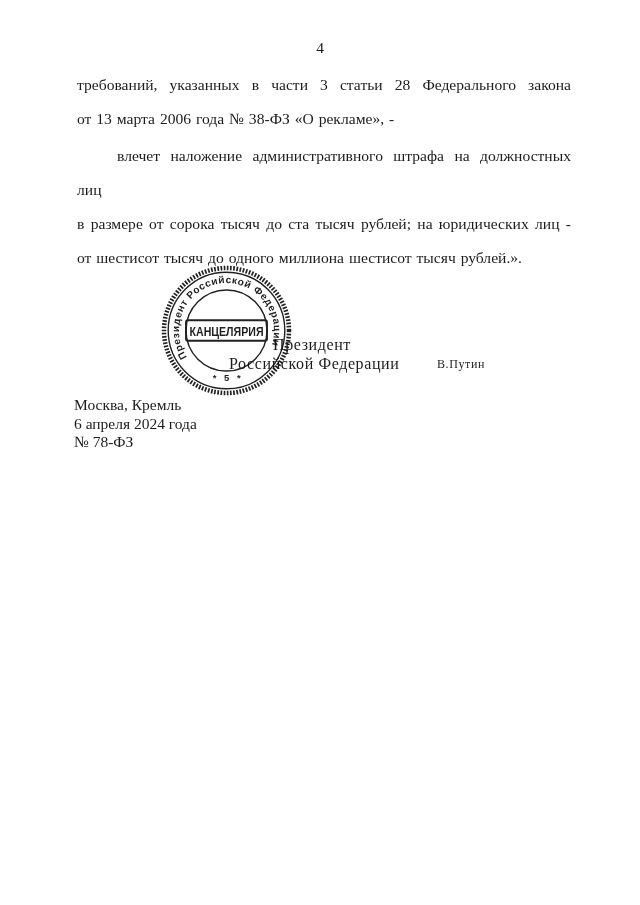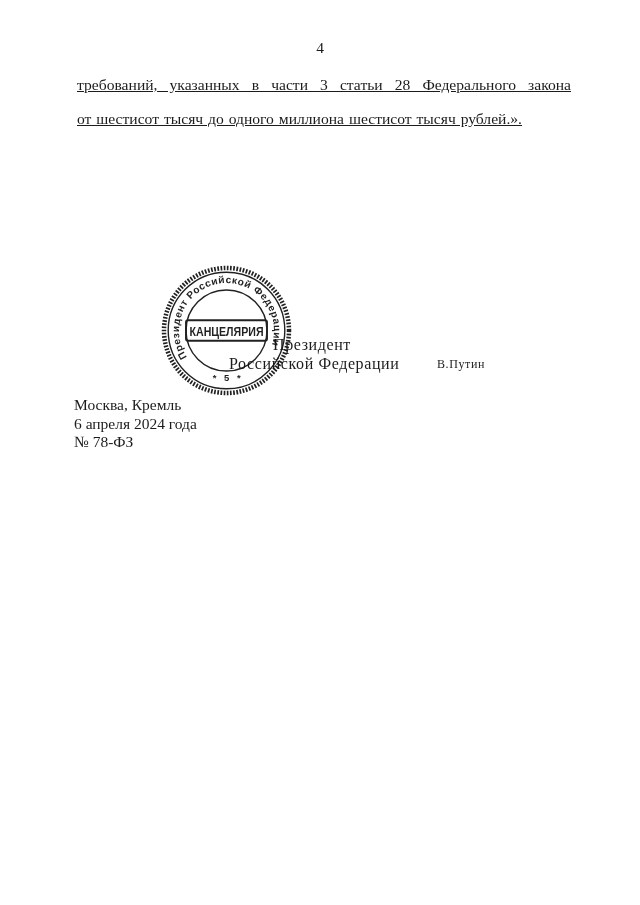--- a/index.html
+++ b/index.html
@@ -30,21 +30,20 @@
     left: 77px;
     top: 68px;
     width: 494px;
     font-size: 15.6px;
     line-height: 34px;
     word-spacing: 1px;
   }
   .tline {
     text-align: justify;
     text-align-last: justify;
-    text-decoration: underline;
   }
   .tline.last {
     text-align: left;
     text-align-last: left;
   }
   .tline.indent {
     text-indent: 40px;
   }
   .tline.parabreak {
     margin-top: 3px;
@@ -115,20 +114,23 @@
 </style>
 </head>
 <body>
 
 <div class="page">
 
   <div class="page-number">4</div>
 
   <div class="body-text">
     <div class="tline">требований, указанных в части 3 статьи 28 Федерального закона</div>
+    <div class="tline last">от 13 марта 2006 года № 38-ФЗ «О рекламе», -</div>
+    <div class="tline indent parabreak">влечет наложение административного штрафа на должностных лиц</div>
+    <div class="tline">в размере от сорока тысяч до ста тысяч рублей; на юридических лиц -</div>
     <div class="tline last">от шестисот тысяч до одного миллиона шестисот тысяч рублей.».</div>
   </div>
 
   <div class="sig-line1">Президент</div>
   <div class="sig-line2">Российской Федерации</div>
   <div class="sig-name">В.Путин</div>
 
   <div class="stamp">
     <svg width="135" height="135" viewBox="0 0 135 135" xmlns="http://www.w3.org/2000/svg">
 

